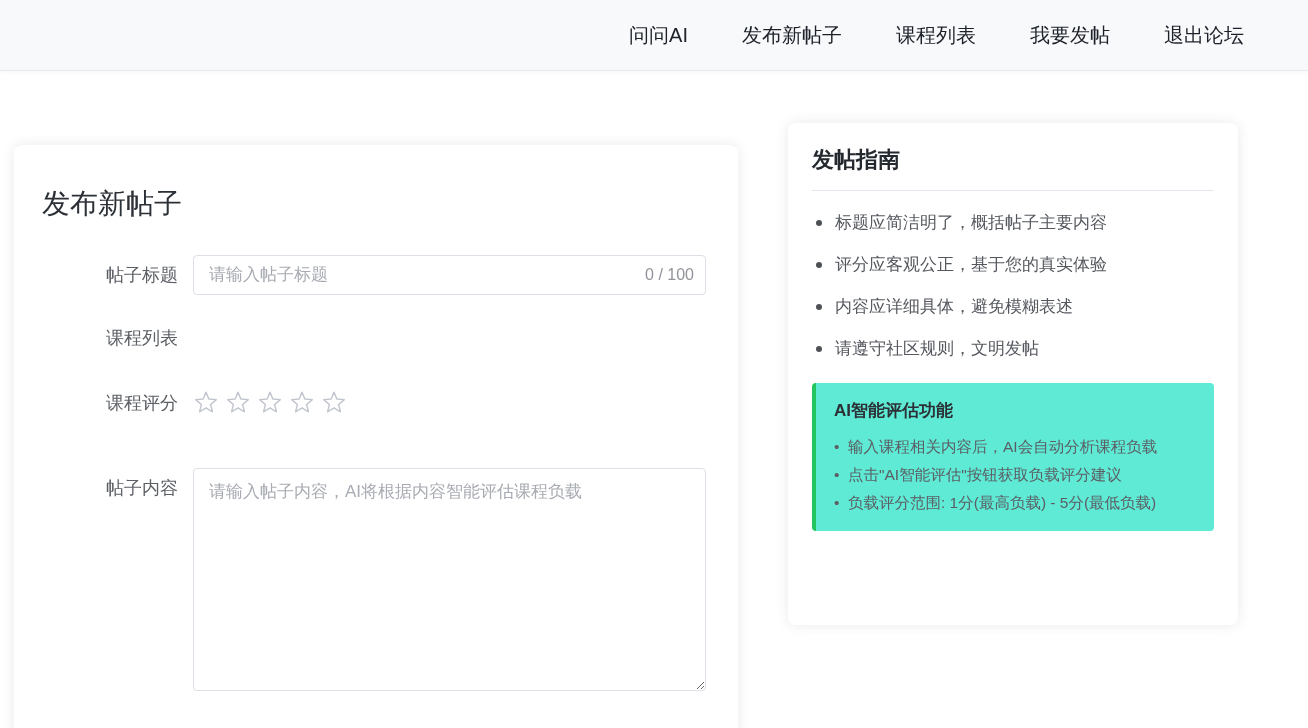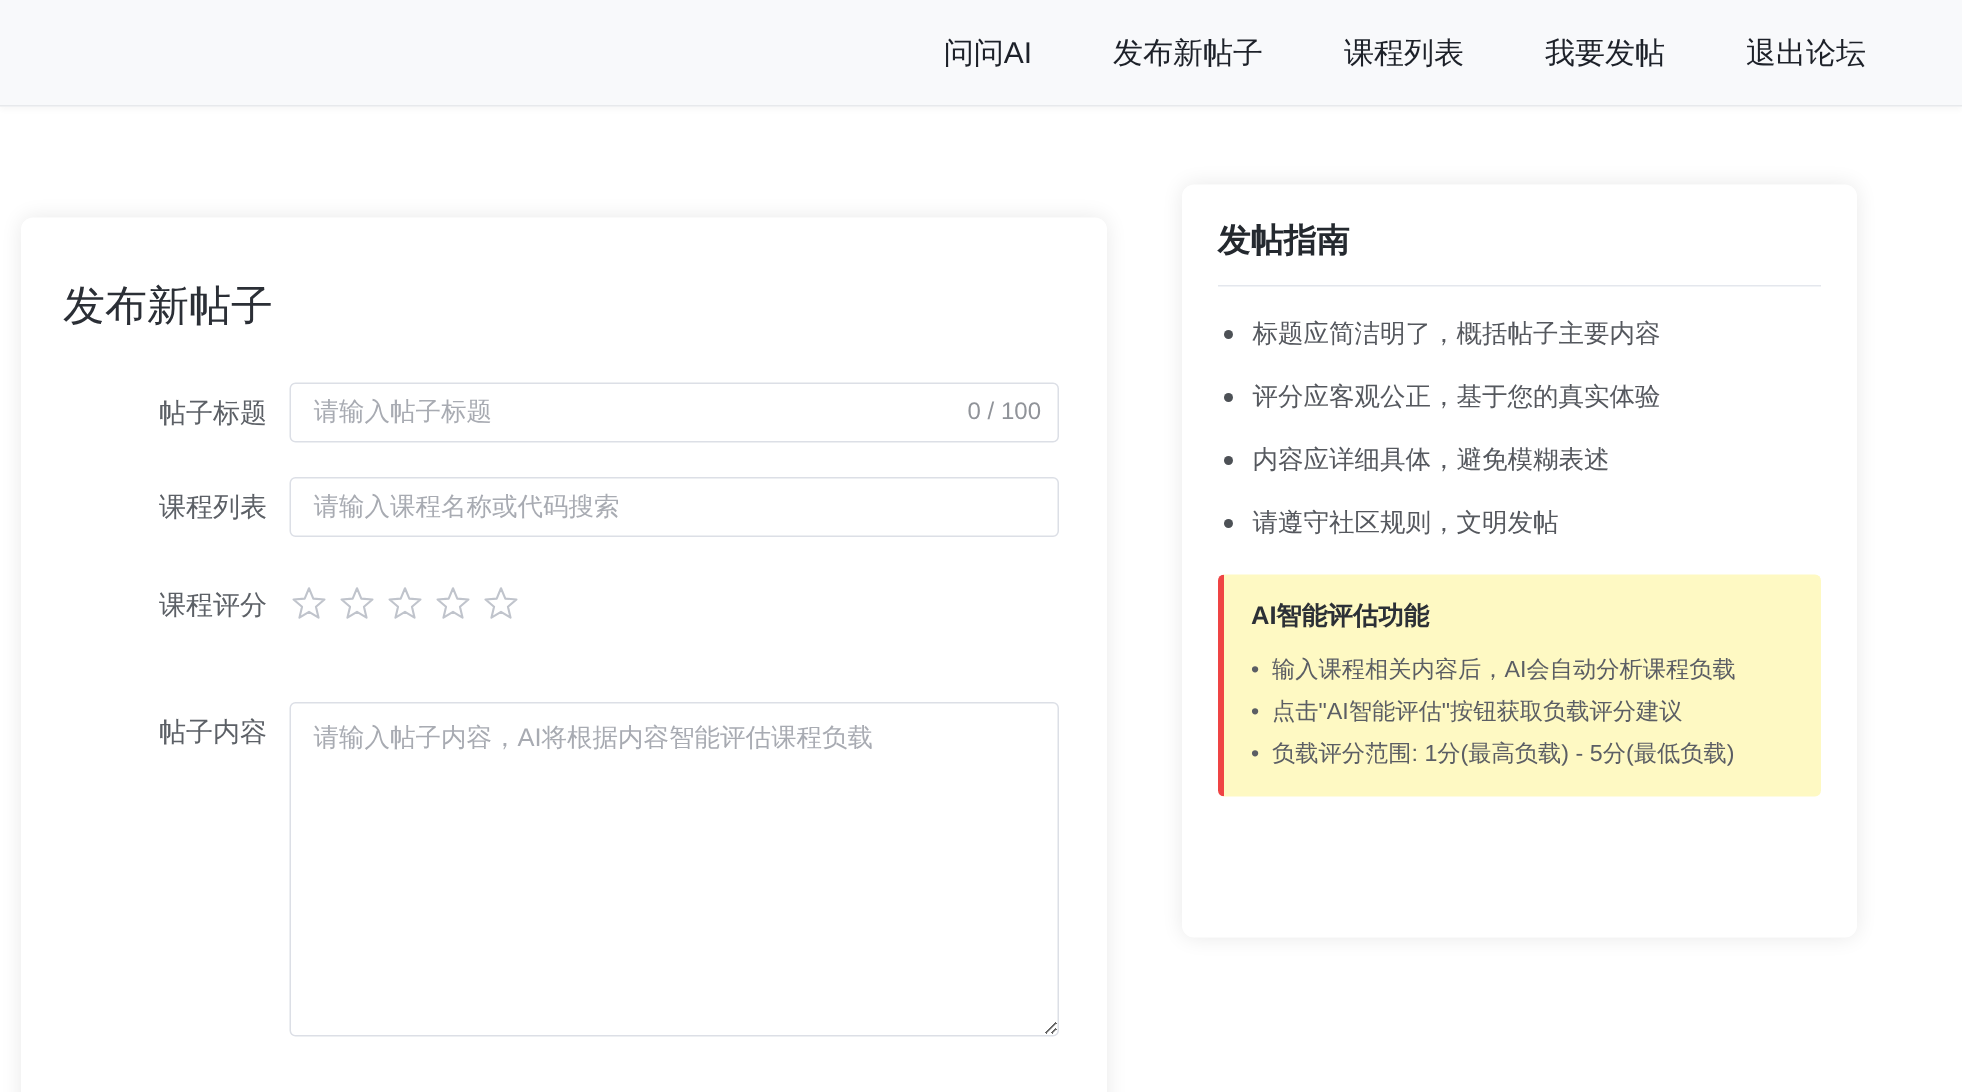--- a/index.html
+++ b/index.html
@@ -94,22 +94,22 @@
     font-size: 17px; color: #55585e; line-height: 24px;
     margin-bottom: 18px;
   }
   .guide-tips li::before {
     content: ""; position: absolute; left: 4px; top: 9px;
     width: 6px; height: 6px; border-radius: 50%;
     background: #4d5156;
   }
   .ai-box {
     margin-top: 22px;
-    background: #fef9c3;
-    border-left: 4px solid #ef4444;
+    background: #5eead4;
+    border-left: 4px solid #22c55e;
     border-radius: 4px;
     padding: 16px 18px 14px;
   }
   .ai-box-title {
     font-size: 17px; font-weight: 700; color: #2c3036;
     margin-bottom: 11px;
   }
   .ai-box-item {
     position: relative; padding-left: 14px;
     font-size: 15.5px; color: #5b5e64; line-height: 28px;
@@ -136,23 +136,20 @@
   <div class="form-row">
     <label class="form-label">帖子标题</label>
     <div class="input-wrap">
       <input class="text-input" type="text" placeholder="请输入帖子标题" style="">
       <span class="char-counter">0 / 100</span>
     </div>
   </div>
 
   <div class="form-row">
     <label class="form-label">课程列表</label>
-    <div class="input-wrap">
-      <input class="text-input no-counter" type="text" placeholder="请输入课程名称或代码搜索" style="">
-    </div>
   </div>
 
   <div class="form-row rating-row">
     <label class="form-label">课程评分</label>
     <div class="stars">
       <span class="star">
           <svg viewBox="0 0 24 24">
             <polygon points="12,2 14.65,8.36 21.51,8.91 16.28,13.39 17.88,20.09 12,16.5 6.12,20.09 7.72,13.39 2.49,8.91 9.35,8.36" fill="none" stroke="#c0c4cc" stroke-width="1.3" stroke-linejoin="round"></polygon>
           </svg>
         </span>

